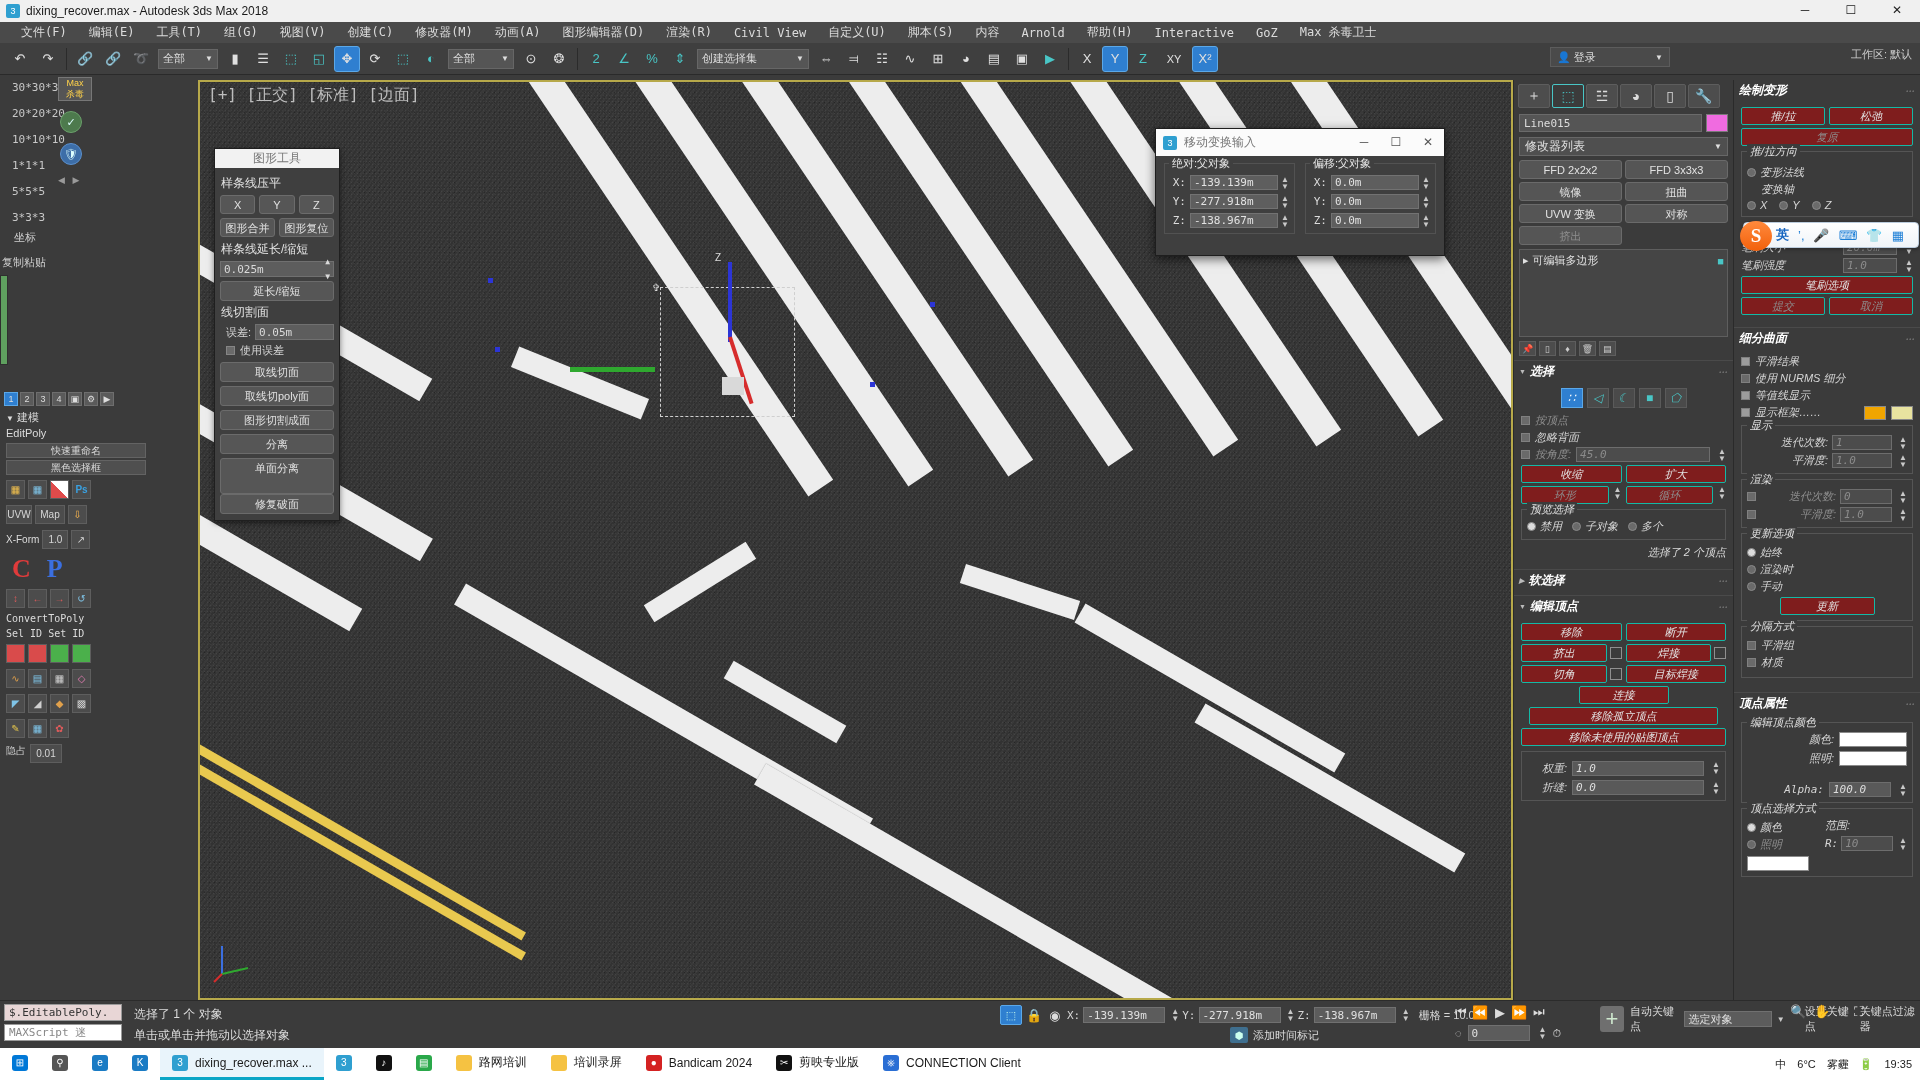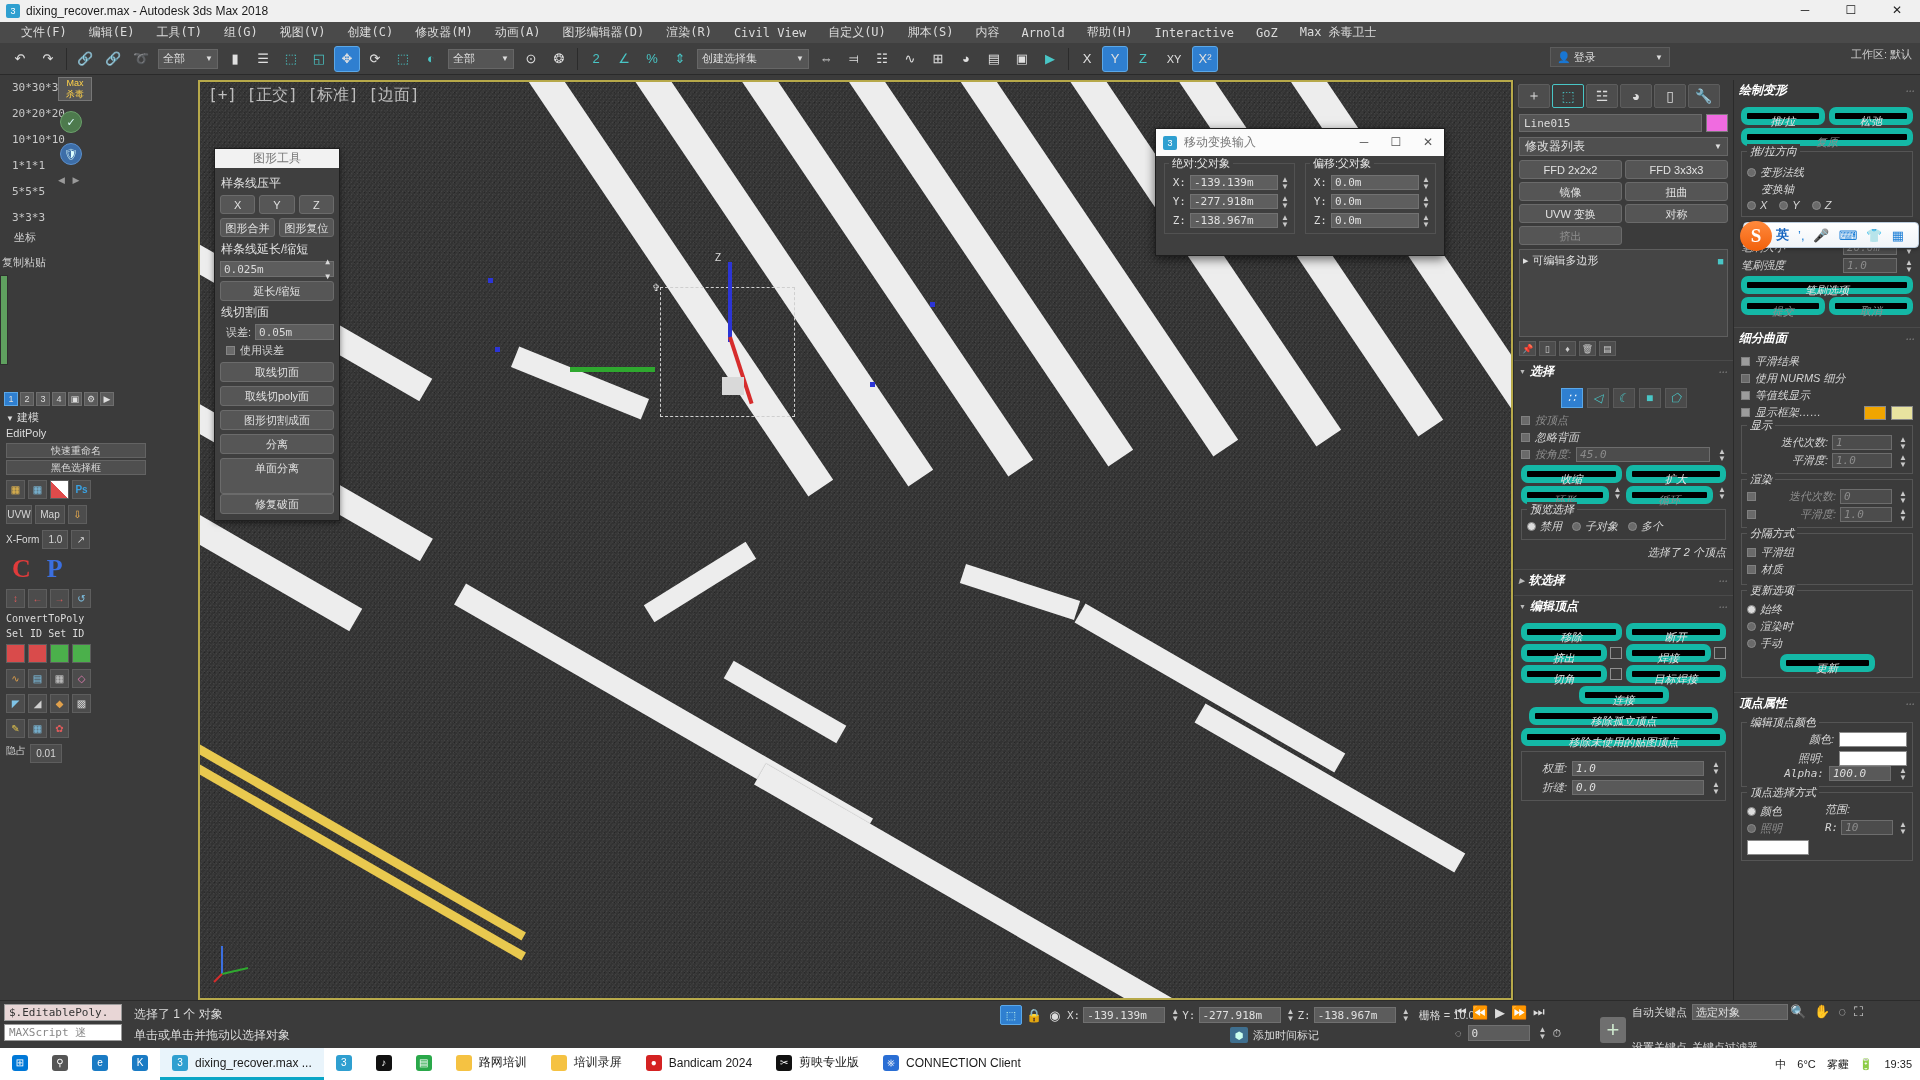--- a/index.html
+++ b/index.html
@@ -172,21 +172,21 @@
      color:#dcdcdc;padding:0 3px;display:flex;align-items:center;font-family:"DejaVu Sans Mono",monospace;}
   .num.dim{color:#8b8b8b;background:#4c4c4c;}
   .row2{display:grid;grid-template-columns:1fr 1fr;gap:4px;margin:3px 0;}
   .fieldset{border:1px solid #555;padding:9px 5px 5px 5px;position:relative;margin:5px 0;}
   .fieldset>.cap{position:absolute;top:-8px;left:5px;background:#3b3b3b;padding:0 3px;font-size:11px;color:#e0e0e0;}
   .radio{display:flex;align-items:center;gap:4px;font-size:11px;}
   .radio i{width:9px;height:9px;border-radius:50%;background:#6a6a6a;border:1px solid #8a8a8a;display:inline-block;}
   .radio.on i{background:#dcdcdc;}
   .radio.dimt{color:#8e8e8e;}
   .statline{text-align:right;font-size:11px;color:#dcdcdc;margin-top:4px;}
-  .btnsm{background:#000000;border:6px solid #14b8a6;border-radius:7px;height:18px;line-height:17px;
+  .btnsm{background:#7f1d1d;border:1px solid #14b8a6;border-radius:2px;height:18px;line-height:17px;
      font-size:11px;text-align:center;color:#e2e2e2;}
   .btnsm.dim{color:#8d8d8d;}
   .sqbox{width:12px;height:12px;border:1px solid #8f8f8f;background:#3b3b3b;}
 
   
   .rpanel{position:absolute;left:1733px;top:80px;width:187px;height:920px;
      background:#3b3b3b;border-left:1px solid #2a2a2a;overflow:hidden;}
   .colorsw{width:22px;height:14px;border:1px solid #8a8a8a;}
   .whitefield{background:#fff;border:1px solid #8a8a8a;height:15px;}
 
@@ -827,64 +827,64 @@
             <span class="spin">▲<br>▼</span>
           </div>
           <div style="display:flex;align-items:center;gap:4px">
             <i style="width:9px;height:9px;background:#6a6a6a;border:1px solid #808080;display:inline-block"></i>
             <span style="flex:1;text-align:right;font-size:11px;color:#8e8e8e">平滑度:</span>
             <span class="num dim" style="width:52px">1.0</span>
             <span class="spin">▲<br>▼</span>
           </div>
         </div>
         <div class="fieldset">
+          <div class="cap">更新选项</div>
+          <div class="radio on" style="margin:2px 0">
+              <i></i>
+              <span>始终</span>
+            </div>
+          <div class="radio" style="margin:2px 0">
+              <i></i>
+              <span>渲染时</span>
+            </div>
+          <div class="radio" style="margin:2px 0">
+              <i></i>
+              <span>手动</span>
+            </div>
+          <div style="display:flex;justify-content:center;margin-top:3px">
+            <div class="btnsm" style="width:95px">更新</div>
+          </div>
+        </div>
+        <div class="fieldset">
           <div class="cap">分隔方式</div>
           <div class="ck">
               <i></i>
               <span>平滑组</span>
             </div>
           <div class="ck">
               <i></i>
               <span>材质</span>
             </div>
-        </div>
-        <div class="fieldset">
-          <div class="cap">更新选项</div>
-          <div class="radio on" style="margin:2px 0">
-              <i></i>
-              <span>始终</span>
-            </div>
-          <div class="radio" style="margin:2px 0">
-              <i></i>
-              <span>渲染时</span>
-            </div>
-          <div class="radio" style="margin:2px 0">
-              <i></i>
-              <span>手动</span>
-            </div>
-          <div style="display:flex;justify-content:center;margin-top:3px">
-            <div class="btnsm" style="width:95px">更新</div>
-          </div>
         </div>
       </div>
     </div>
 
     <div class="roll">
       <div class="roll-h">
         <span>顶点属性</span>
         <span class="grip">⋯</span>
       </div>
       <div class="roll-b">
         <div class="fieldset">
           <div class="cap">编辑顶点颜色</div>
           <div style="display:flex;align-items:center;gap:5px;margin-bottom:4px">
             <span style="flex:1;text-align:right;font-size:11px">颜色:</span>
             <span class="whitefield" style="width:68px"></span>
           </div>
-          <div style="display:flex;align-items:center;gap:16px;margin-bottom:0">
+          <div style="display:flex;align-items:center;gap:5px;margin-bottom:16px">
             <span style="flex:1;text-align:right;font-size:11px">照明:</span>
             <span class="whitefield" style="width:68px"></span>
           </div>
           <div style="display:flex;align-items:center;gap:5px">
             <span style="flex:1;text-align:right;font-size:11px;font-family:'DejaVu Sans Mono',monospace">Alpha:</span>
             <span class="num" style="width:62px">100.0</span>
             <span class="spin">▲<br>▼</span>
           </div>
         </div>
         <div class="fieldset">
@@ -964,21 +964,21 @@
     </div>
     <div class="playrow2">
       <span>◌</span>
       <span class="cfield" style="width:62px">0</span>
       <span class="spin">▲<br>▼</span>
       <span>⏱</span>
     </div>
 
     <div class="keyrow">
       <div class="bigplus">+</div>
-      <div style="display:flex;flex-direction:column;gap:20px">
+      <div style="display:flex;flex-direction:row;gap:20px">
         <div style="display:flex;gap:5px;align-items:center">
           <span style="font-size:11px;color:#dcdcdc">自动关键点</span>
           <span class="cfield" style="width:96px">选定对象</span>
           <span style="font-size:8px;color:#ccc">▼</span>
         </div>
         <div style="display:flex;gap:5px;align-items:center">
           <span style="font-size:11px;color:#dcdcdc">设置关键点</span>
           <span style="font-size:11px;color:#dcdcdc">关键点过滤器</span>
         </div>
       </div>

